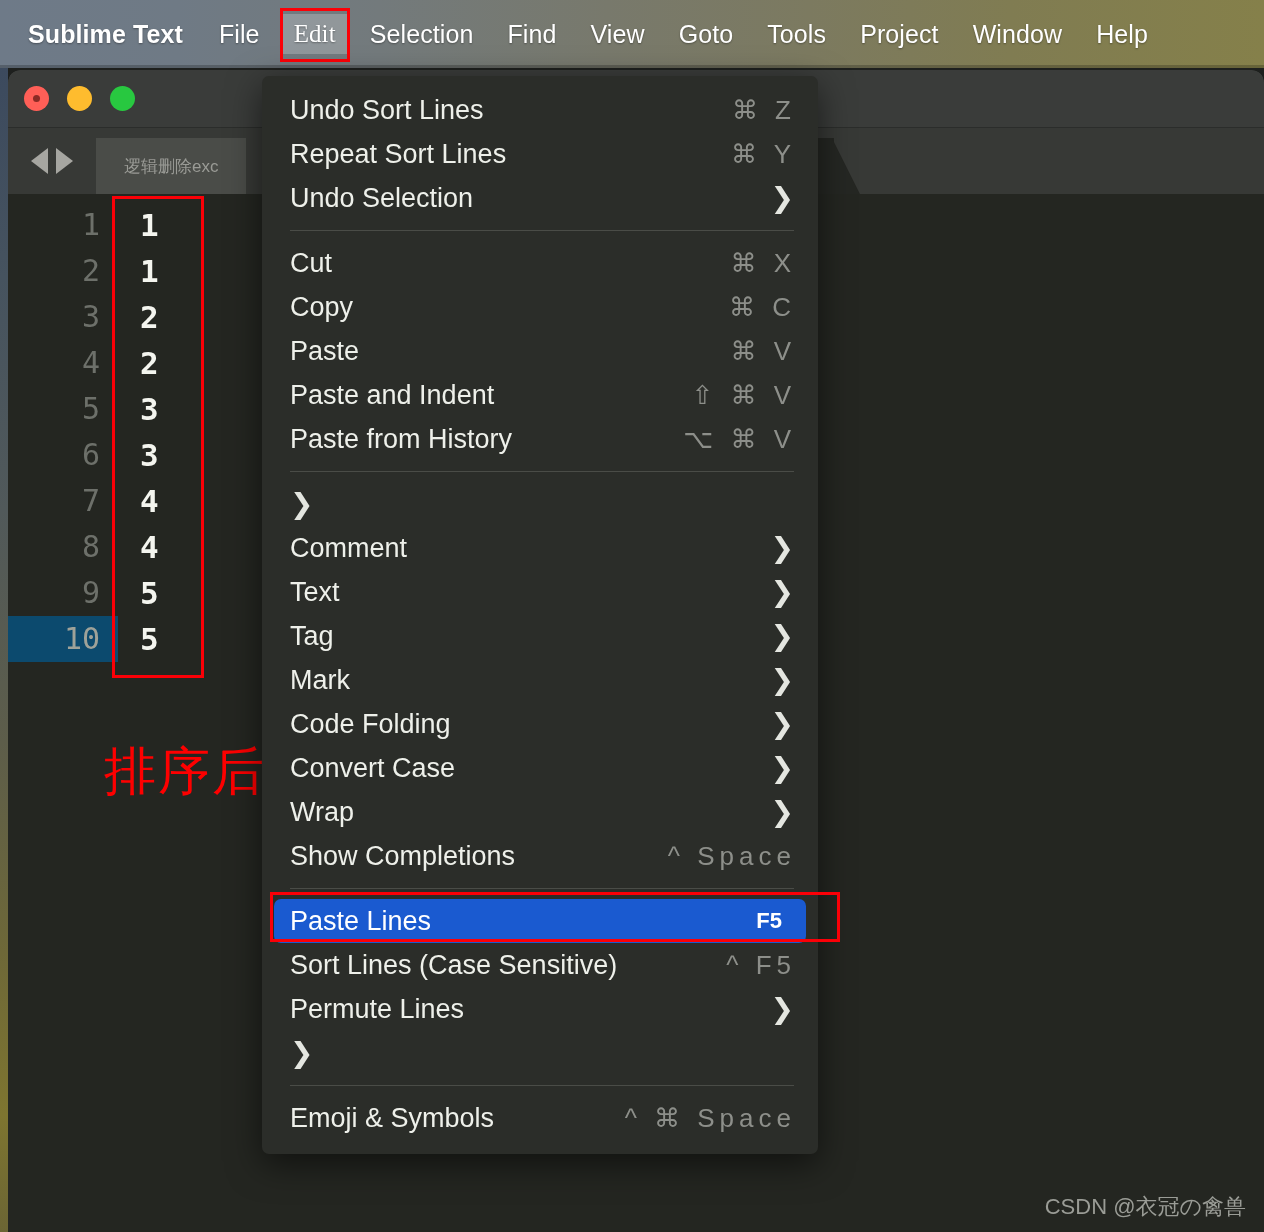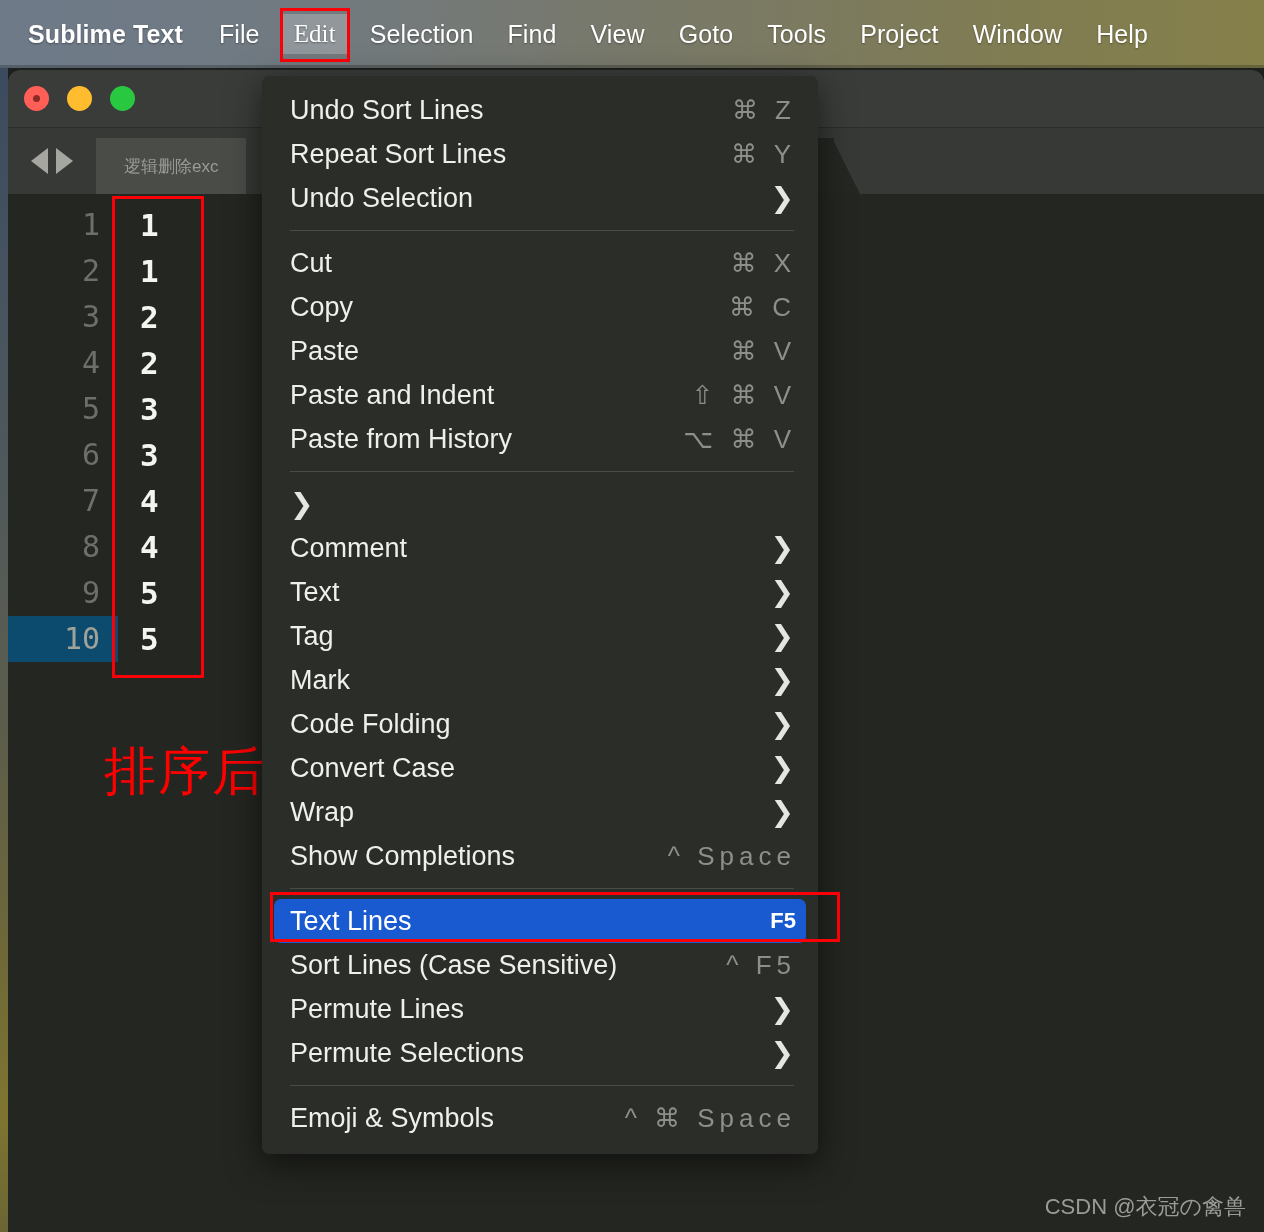--- a/index.html
+++ b/index.html
@@ -297,20 +297,21 @@
     color: #8d8f8a;
     font-size: 26px;
     letter-spacing: 5px;
     margin-left: 20px;
   }
   .mi.selected .mi-accel {
     color: #ffffff;
     font-size: 22px;
     font-weight: bold;
     letter-spacing: 0;
+    margin-right: 14px;
   }
   .chev {
     color: #e4e6e0;
     font-size: 28px;
     font-weight: bold;
     line-height: 1;
     margin-right: 2px;
   }
   .sep {
     height: 1px;
@@ -478,33 +479,32 @@
       <span class="chev">❯</span>
     </div>
     <div class="mi">
       <span class="mi-label">Show Completions</span>
       <span class="mi-accel">^ Space</span>
     </div>
 
     <div class="sep"></div>
 
     <div class="mi selected">
-      <span class="mi-label">Text Lines</span>
+      <span class="mi-label">Paste Lines</span>
       <span class="mi-accel">F5</span>
     </div>
     <div class="mi">
       <span class="mi-label">Sort Lines (Case Sensitive)</span>
       <span class="mi-accel">^ F5</span>
     </div>
     <div class="mi">
       <span class="mi-label">Permute Lines</span>
       <span class="chev">❯</span>
     </div>
     <div class="mi">
-      <span class="mi-label">Permute Selections</span>
       <span class="chev">❯</span>
     </div>
 
     <div class="sep"></div>
 
     <div class="mi">
       <span class="mi-label">Emoji &amp; Symbols</span>
       <span class="mi-accel">^ ⌘ Space</span>
     </div>
   </div>

